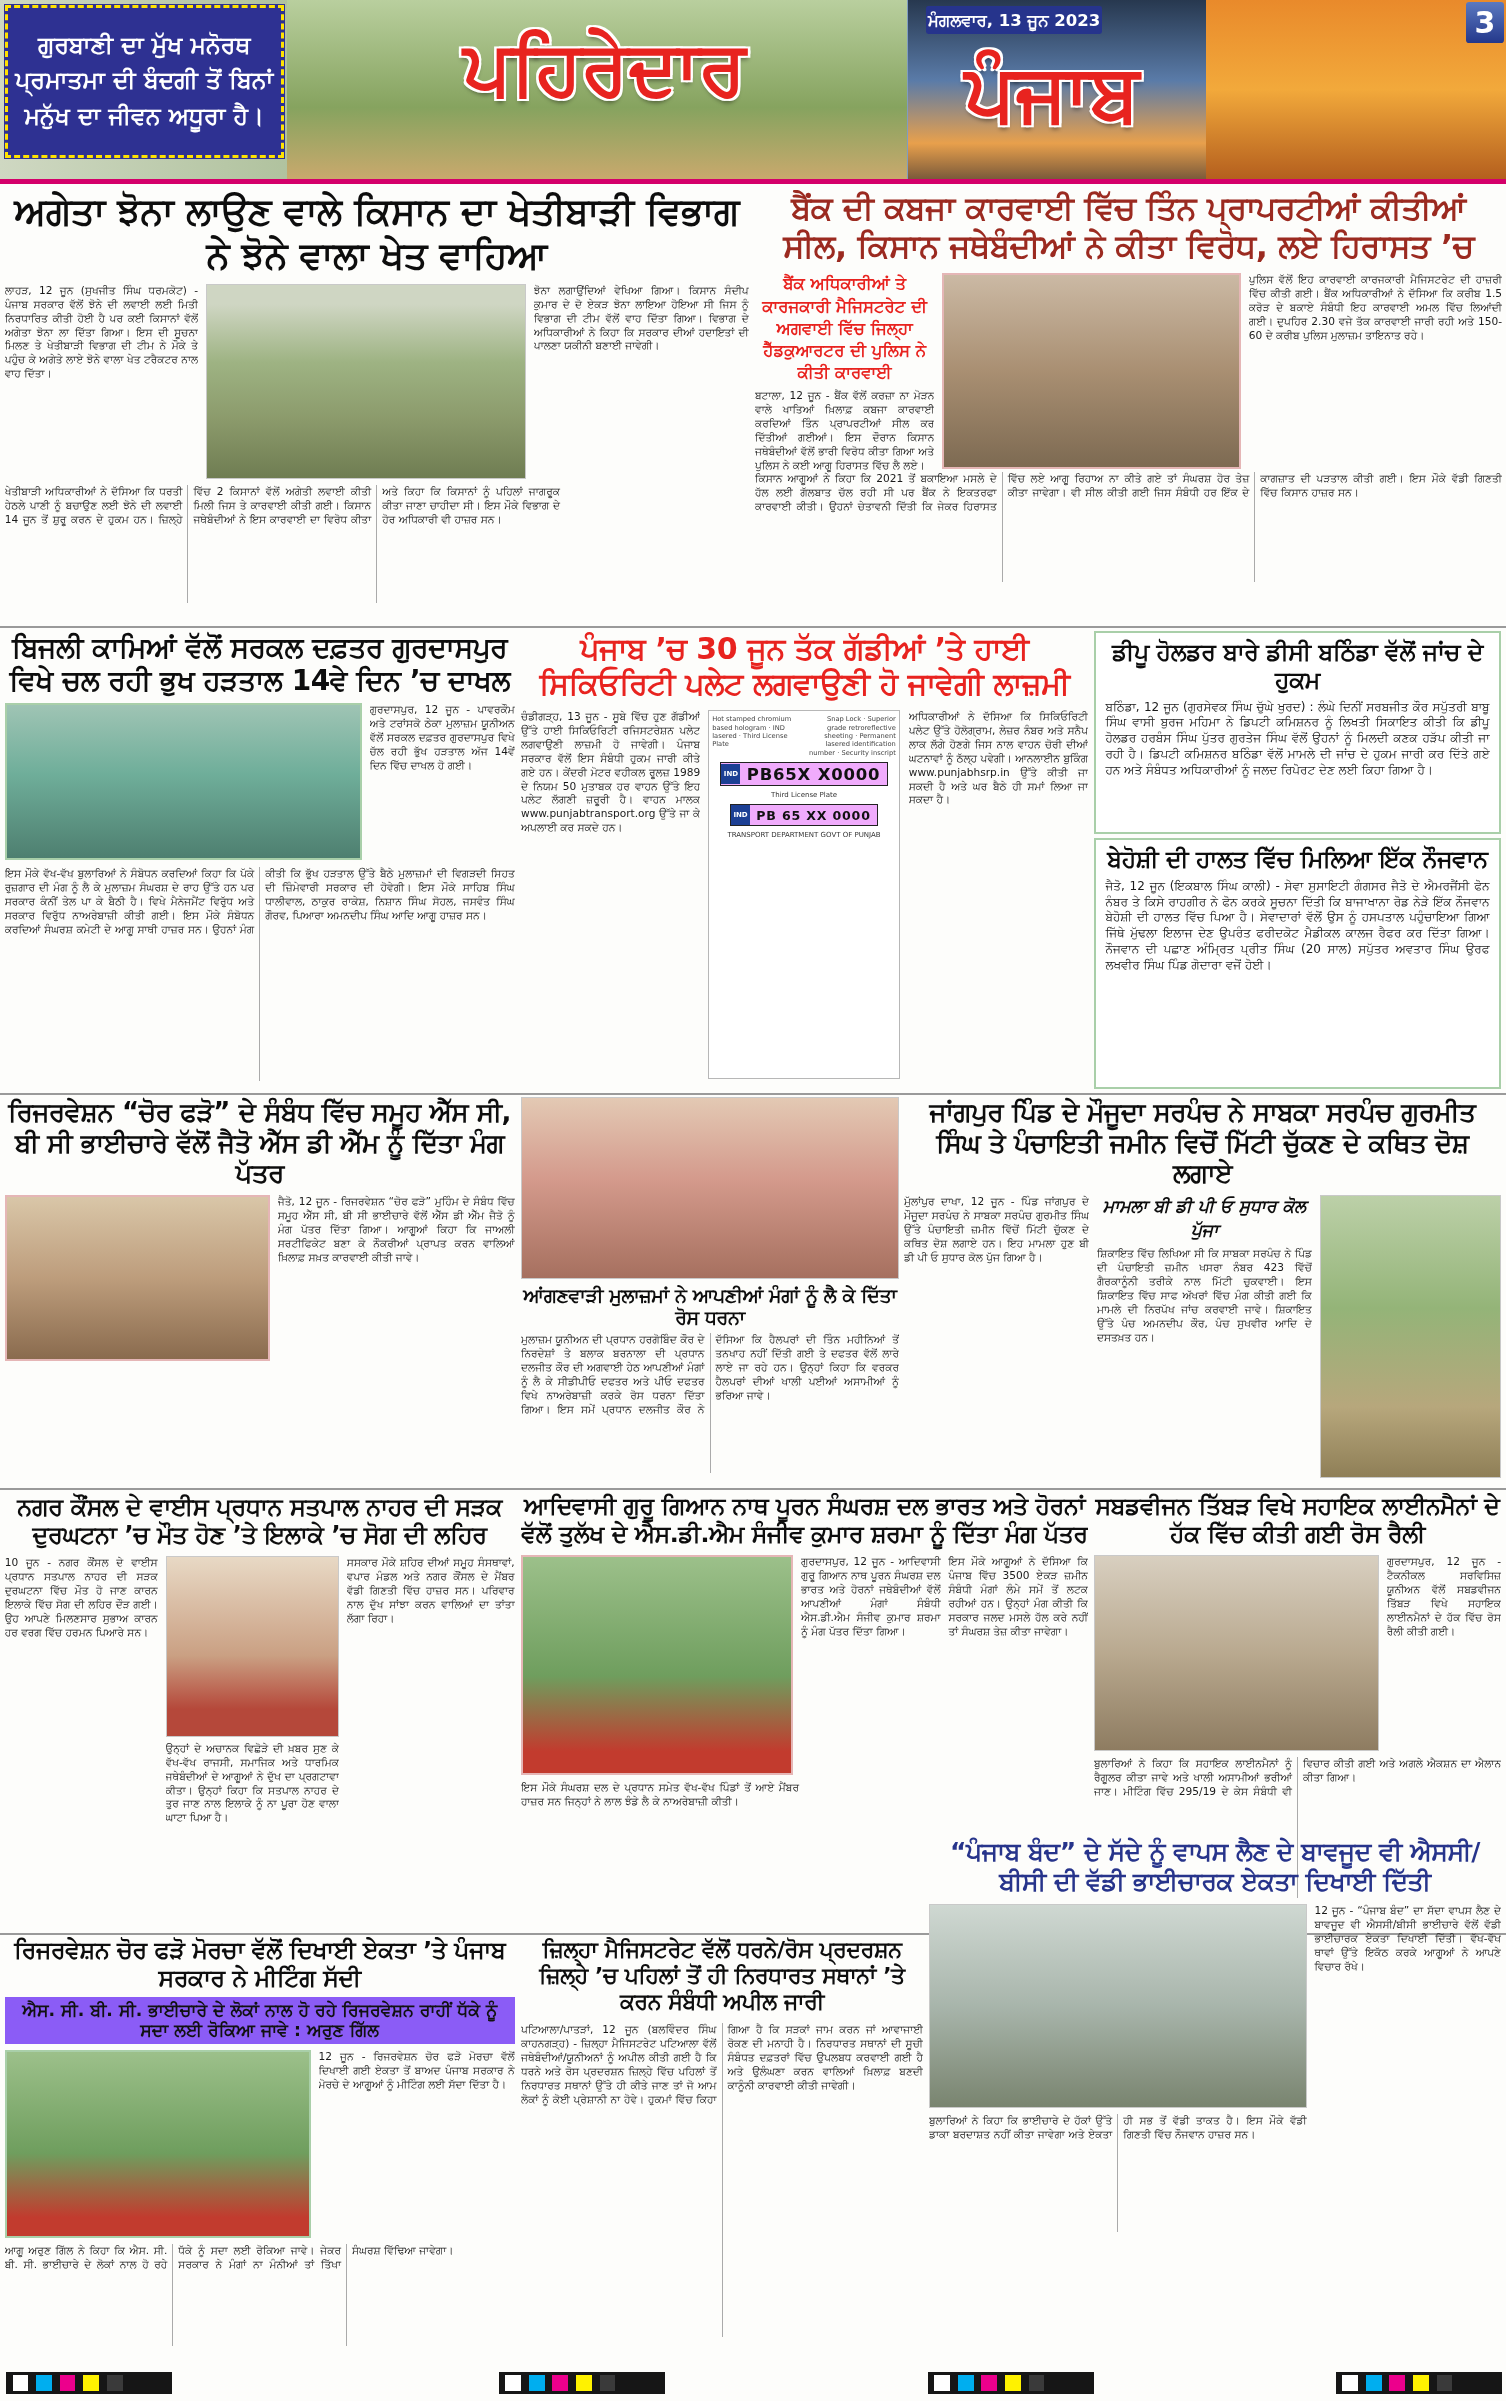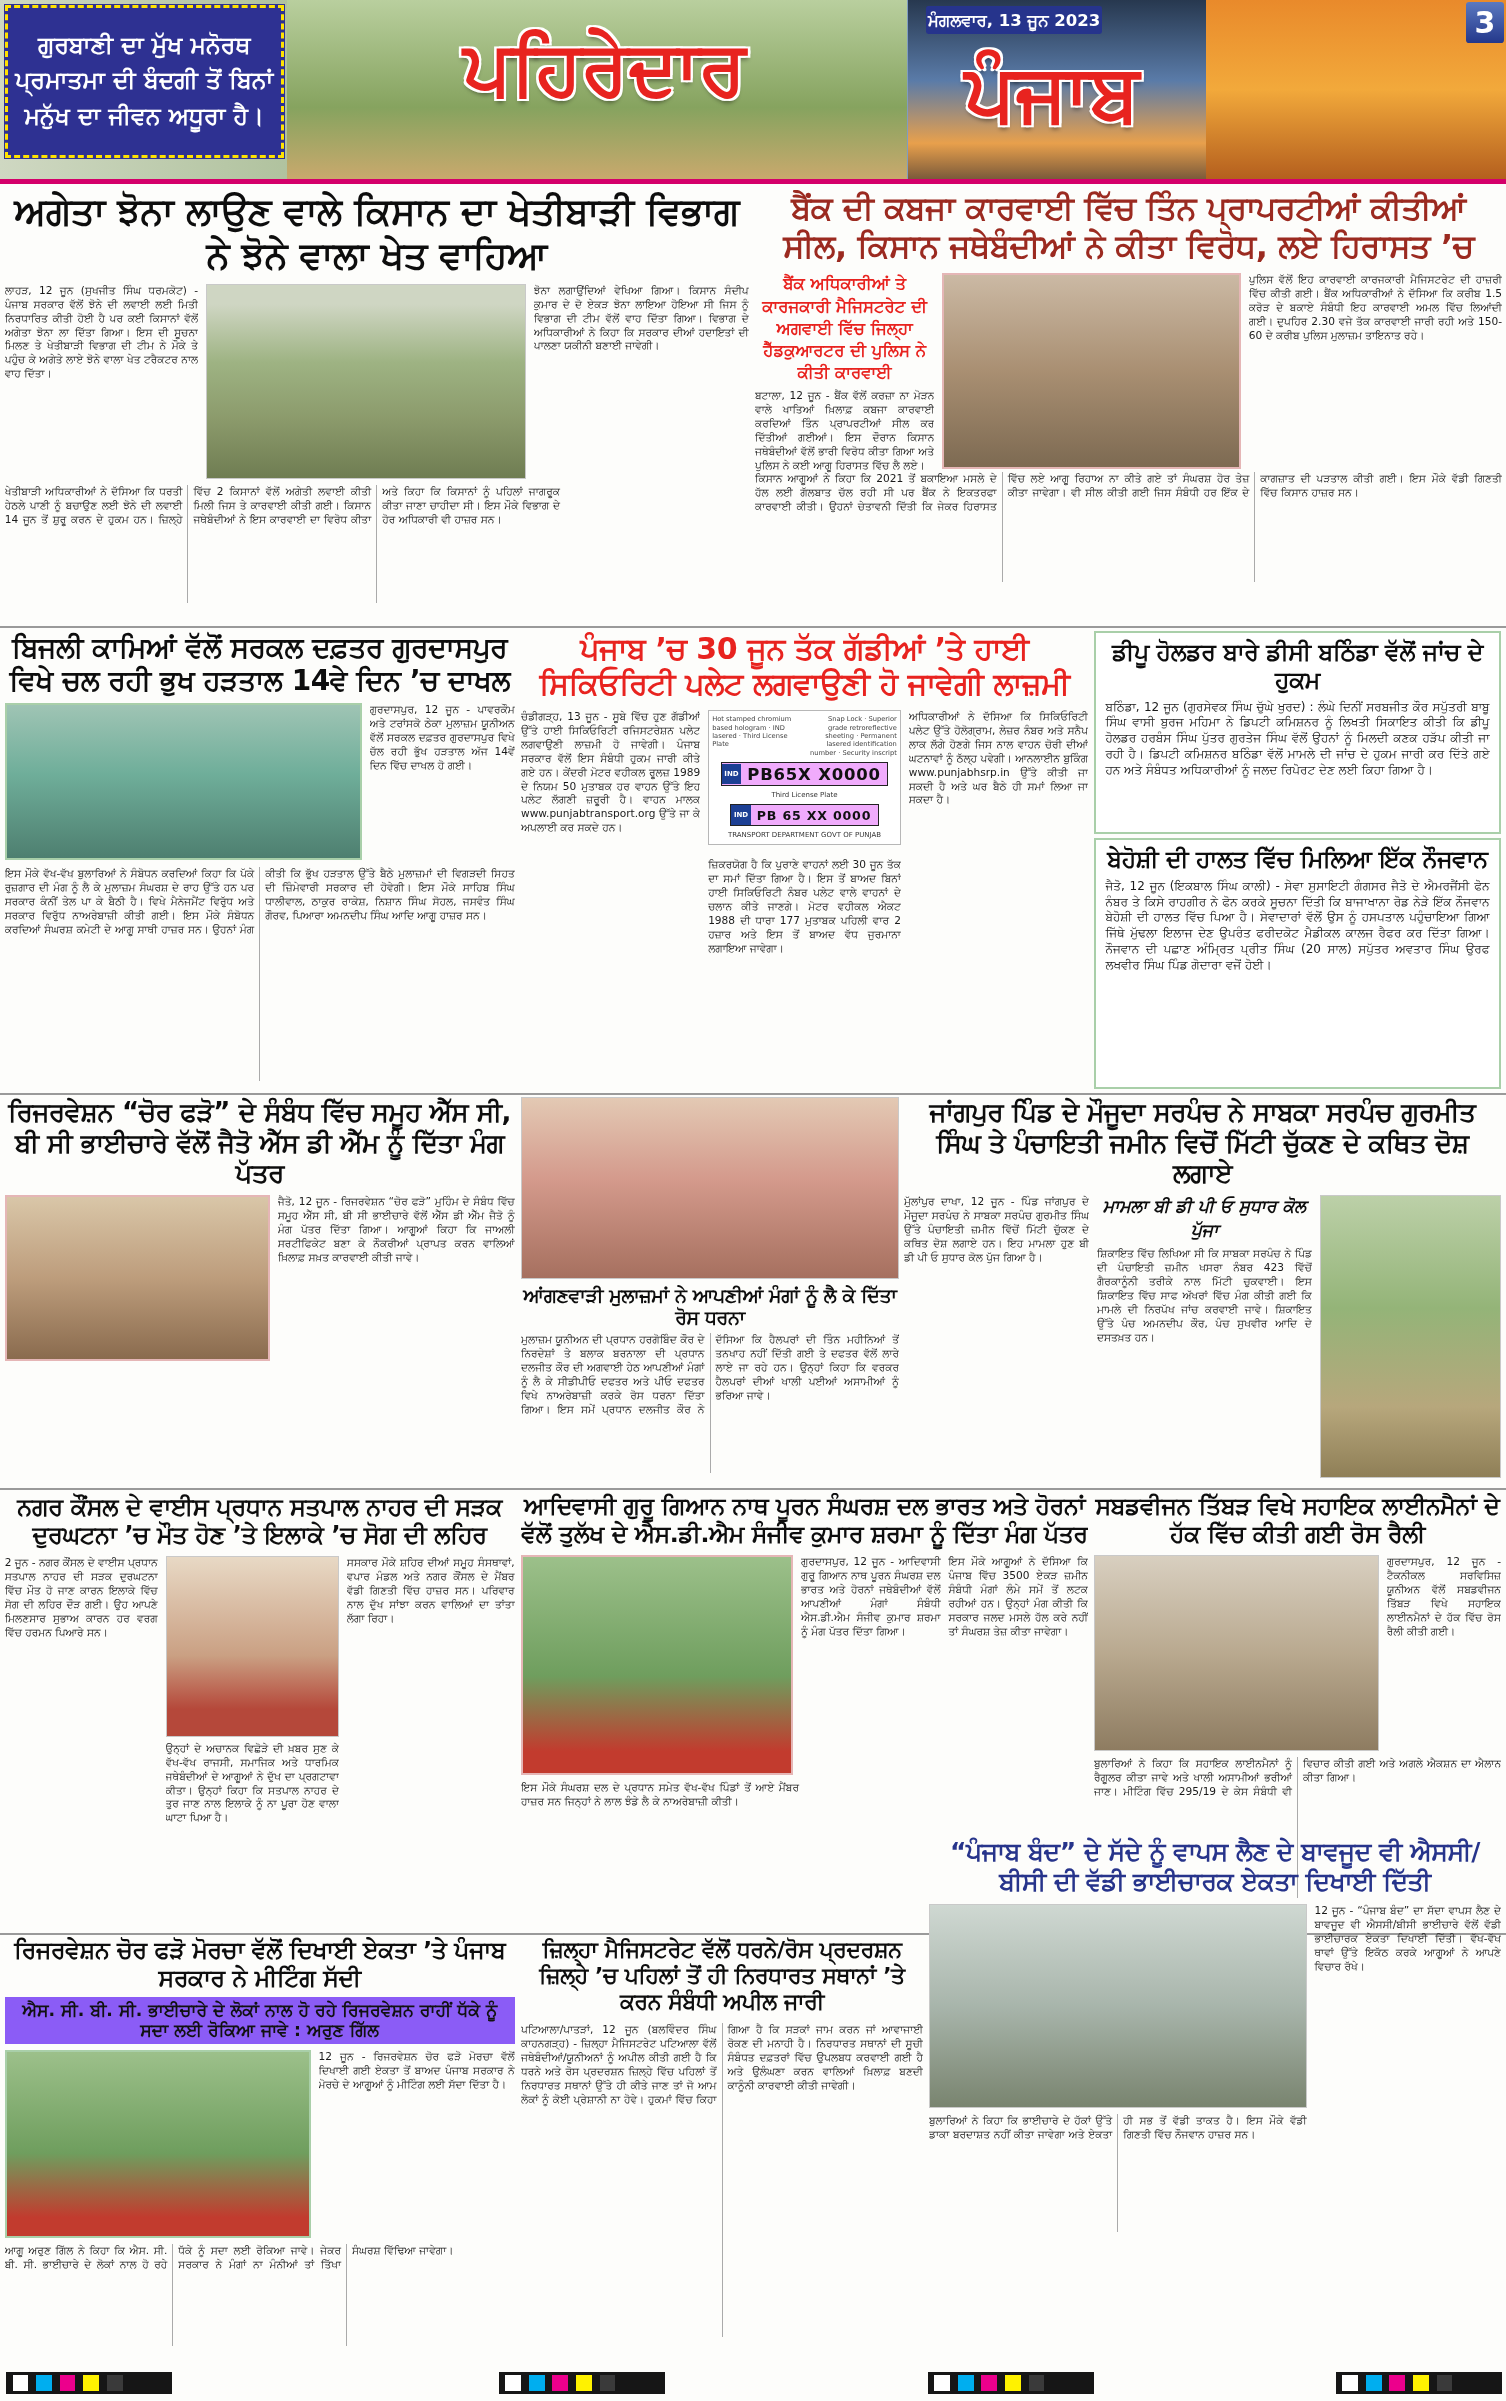--- a/index.html
+++ b/index.html
@@ -109,21 +109,21 @@
     <div class="photo p-canopy pb-green" style="flex:0 0 70%"></div>
     <div class="txt" style="flex:1">ਗੁਰਦਾਸਪੁਰ, 12 ਜੂਨ - ਪਾਵਰਕੌਮ ਅਤੇ ਟਰਾਂਸਕੋ ਠੇਕਾ ਮੁਲਾਜ਼ਮ ਯੂਨੀਅਨ ਵੱਲੋਂ ਸਰਕਲ ਦਫ਼ਤਰ ਗੁਰਦਾਸਪੁਰ ਵਿਖੇ ਚੱਲ ਰਹੀ ਭੁੱਖ ਹੜਤਾਲ ਅੱਜ 14ਵੇਂ ਦਿਨ ਵਿੱਚ ਦਾਖਲ ਹੋ ਗਈ।</div>
   </div>
   <div class="txt cols2" style="margin-top:6.3px;height:214px">ਇਸ ਮੌਕੇ ਵੱਖ-ਵੱਖ ਬੁਲਾਰਿਆਂ ਨੇ ਸੰਬੋਧਨ ਕਰਦਿਆਂ ਕਿਹਾ ਕਿ ਪੱਕੇ ਰੁਜ਼ਗਾਰ ਦੀ ਮੰਗ ਨੂੰ ਲੈ ਕੇ ਮੁਲਾਜ਼ਮ ਸੰਘਰਸ਼ ਦੇ ਰਾਹ ਉੱਤੇ ਹਨ ਪਰ ਸਰਕਾਰ ਕੰਨੀਂ ਤੇਲ ਪਾ ਕੇ ਬੈਠੀ ਹੈ। ਵਿਖੇ ਮੈਨੇਜਮੈਂਟ ਵਿਰੁੱਧ ਅਤੇ ਸਰਕਾਰ ਵਿਰੁੱਧ ਨਾਅਰੇਬਾਜ਼ੀ ਕੀਤੀ ਗਈ। ਇਸ ਮੌਕੇ ਸੰਬੋਧਨ ਕਰਦਿਆਂ ਸੰਘਰਸ਼ ਕਮੇਟੀ ਦੇ ਆਗੂ ਸਾਥੀ ਹਾਜ਼ਰ ਸਨ। ਉਹਨਾਂ ਮੰਗ ਕੀਤੀ ਕਿ ਭੁੱਖ ਹੜਤਾਲ ਉੱਤੇ ਬੈਠੇ ਮੁਲਾਜ਼ਮਾਂ ਦੀ ਵਿਗੜਦੀ ਸਿਹਤ ਦੀ ਜ਼ਿੰਮੇਵਾਰੀ ਸਰਕਾਰ ਦੀ ਹੋਵੇਗੀ। ਇਸ ਮੌਕੇ ਸਾਹਿਬ ਸਿੰਘ ਧਾਲੀਵਾਲ, ਠਾਕੁਰ ਰਾਕੇਸ਼, ਨਿਸ਼ਾਨ ਸਿੰਘ ਸੋਹਲ, ਜਸਵੰਤ ਸਿੰਘ ਗੌਰਵ, ਪਿਆਰਾ ਅਮਨਦੀਪ ਸਿੰਘ ਆਦਿ ਆਗੂ ਹਾਜ਼ਰ ਸਨ।</div>
 </div>
 
 <div class="art" style="left:521px;top:631px;width:567px;height:458px">
   <div class="hl red" style="font-size:30px">ਪੰਜਾਬ ’ਚ 30 ਜੂਨ ਤੱਕ ਗੱਡੀਆਂ ’ਤੇ ਹਾਈ ਸਿਕਿਓਰਿਟੀ ਪਲੇਟ ਲਗਵਾਉਣੀ ਹੋ ਜਾਵੇਗੀ ਲਾਜ਼ਮੀ</div>
   <div class="row" style="margin-top:7.9px;height:369px">
     <div class="txt" style="flex:1">ਚੰਡੀਗੜ੍ਹ, 13 ਜੂਨ - ਸੂਬੇ ਵਿੱਚ ਹੁਣ ਗੱਡੀਆਂ ਉੱਤੇ ਹਾਈ ਸਿਕਿਓਰਿਟੀ ਰਜਿਸਟਰੇਸ਼ਨ ਪਲੇਟ ਲਗਵਾਉਣੀ ਲਾਜ਼ਮੀ ਹੋ ਜਾਵੇਗੀ। ਪੰਜਾਬ ਸਰਕਾਰ ਵੱਲੋਂ ਇਸ ਸੰਬੰਧੀ ਹੁਕਮ ਜਾਰੀ ਕੀਤੇ ਗਏ ਹਨ। ਕੇਂਦਰੀ ਮੋਟਰ ਵਹੀਕਲ ਰੂਲਜ਼ 1989 ਦੇ ਨਿਯਮ 50 ਮੁਤਾਬਕ ਹਰ ਵਾਹਨ ਉੱਤੇ ਇਹ ਪਲੇਟ ਲੱਗਣੀ ਜ਼ਰੂਰੀ ਹੈ। ਵਾਹਨ ਮਾਲਕ www.punjabtransport.org ਉੱਤੇ ਜਾ ਕੇ ਅਪਲਾਈ ਕਰ ਸਕਦੇ ਹਨ।</div>
-    <div style="flex:0 0 34%;display:flex;flex-direction:column;gap:13px">
+    <div style="flex:0 0 34%;display:flex;flex-direction:row;gap:1px">
       <div class="plate-fig">
         <div class="plate-lbls">
           <div>Hot stamped chromium based hologram · IND lasered · Third License Plate</div>
           <div style="text-align:right">Snap Lock · Superior grade retroreflective sheeting · Permanent lasered identification number · Security inscript</div>
         </div>
         <div class="plate">
           <span class="ind">IND</span>
           <span class="num">PB65X X0000</span>
         </div>
         <div class="plate-cap">Third License Plate</div>
@@ -175,21 +175,21 @@
     </div>
     <div class="photo p-field" style="flex:1"></div>
   </div>
 </div>
 
 <div class="abs hline" style="left:0;top:1488px;width:1506px"></div>
 
 <div class="art" style="left:4.7px;top:1493px;width:510px;height:436px">
   <div class="hl" style="font-size:24px">ਨਗਰ ਕੌਂਸਲ ਦੇ ਵਾਈਸ ਪ੍ਰਧਾਨ ਸਤਪਾਲ ਨਾਹਰ ਦੀ ਸੜਕ ਦੁਰਘਟਨਾ ’ਚ ਮੌਤ ਹੋਣ ’ਤੇ ਇਲਾਕੇ ’ਚ ਸੋਗ ਦੀ ਲਹਿਰ</div>
   <div class="row" style="margin-top:6.3px;height:353px">
-    <div class="txt" style="flex:0 0 30%">2 ਜੂਨ - ਨਗਰ ਕੌਂਸਲ ਦੇ ਵਾਈਸ ਪ੍ਰਧਾਨ ਸਤਪਾਲ ਨਾਹਰ ਦੀ ਸੜਕ ਦੁਰਘਟਨਾ ਵਿੱਚ ਮੌਤ ਹੋ ਜਾਣ ਕਾਰਨ ਇਲਾਕੇ ਵਿੱਚ ਸੋਗ ਦੀ ਲਹਿਰ ਦੌੜ ਗਈ। ਉਹ ਆਪਣੇ ਮਿਲਣਸਾਰ ਸੁਭਾਅ ਕਾਰਨ ਹਰ ਵਰਗ ਵਿੱਚ ਹਰਮਨ ਪਿਆਰੇ ਸਨ।</div>
+    <div class="txt" style="flex:0 0 30%">10 ਜੂਨ - ਨਗਰ ਕੌਂਸਲ ਦੇ ਵਾਈਸ ਪ੍ਰਧਾਨ ਸਤਪਾਲ ਨਾਹਰ ਦੀ ਸੜਕ ਦੁਰਘਟਨਾ ਵਿੱਚ ਮੌਤ ਹੋ ਜਾਣ ਕਾਰਨ ਇਲਾਕੇ ਵਿੱਚ ਸੋਗ ਦੀ ਲਹਿਰ ਦੌੜ ਗਈ। ਉਹ ਆਪਣੇ ਮਿਲਣਸਾਰ ਸੁਭਾਅ ਕਾਰਨ ਹਰ ਵਰਗ ਵਿੱਚ ਹਰਮਨ ਪਿਆਰੇ ਸਨ।</div>
     <div style="flex:0 0 34%">
       <div class="photo p-portrait" style="width:100%;height:181px"></div>
       <div class="txt" style="margin-top:4.7px;height:162px">ਉਨ੍ਹਾਂ ਦੇ ਅਚਾਨਕ ਵਿਛੋੜੇ ਦੀ ਖ਼ਬਰ ਸੁਣ ਕੇ ਵੱਖ-ਵੱਖ ਰਾਜਸੀ, ਸਮਾਜਿਕ ਅਤੇ ਧਾਰਮਿਕ ਜਥੇਬੰਦੀਆਂ ਦੇ ਆਗੂਆਂ ਨੇ ਦੁੱਖ ਦਾ ਪ੍ਰਗਟਾਵਾ ਕੀਤਾ। ਉਨ੍ਹਾਂ ਕਿਹਾ ਕਿ ਸਤਪਾਲ ਨਾਹਰ ਦੇ ਤੁਰ ਜਾਣ ਨਾਲ ਇਲਾਕੇ ਨੂੰ ਨਾ ਪੂਰਾ ਹੋਣ ਵਾਲਾ ਘਾਟਾ ਪਿਆ ਹੈ।</div>
     </div>
     <div class="txt" style="flex:1">ਸਸਕਾਰ ਮੌਕੇ ਸ਼ਹਿਰ ਦੀਆਂ ਸਮੂਹ ਸੰਸਥਾਵਾਂ, ਵਪਾਰ ਮੰਡਲ ਅਤੇ ਨਗਰ ਕੌਂਸਲ ਦੇ ਮੈਂਬਰ ਵੱਡੀ ਗਿਣਤੀ ਵਿੱਚ ਹਾਜ਼ਰ ਸਨ। ਪਰਿਵਾਰ ਨਾਲ ਦੁੱਖ ਸਾਂਝਾ ਕਰਨ ਵਾਲਿਆਂ ਦਾ ਤਾਂਤਾ ਲੱਗਾ ਰਿਹਾ।</div>
   </div>
 </div>
 
 <div class="art" style="left:521px;top:1493px;width:567px;height:436px">
   <div class="hl" style="font-size:23.6px">ਆਦਿਵਾਸੀ ਗੁਰੂ ਗਿਆਨ ਨਾਥ ਪੂਰਨ ਸੰਘਰਸ਼ ਦਲ ਭਾਰਤ ਅਤੇ ਹੋਰਨਾਂ ਵੱਲੋਂ ਤੁਲੱਖ ਦੇ ਐਸ.ਡੀ.ਐਮ ਸੰਜੀਵ ਕੁਮਾਰ ਸ਼ਰਮਾ ਨੂੰ ਦਿੱਤਾ ਮੰਗ ਪੱਤਰ</div>

